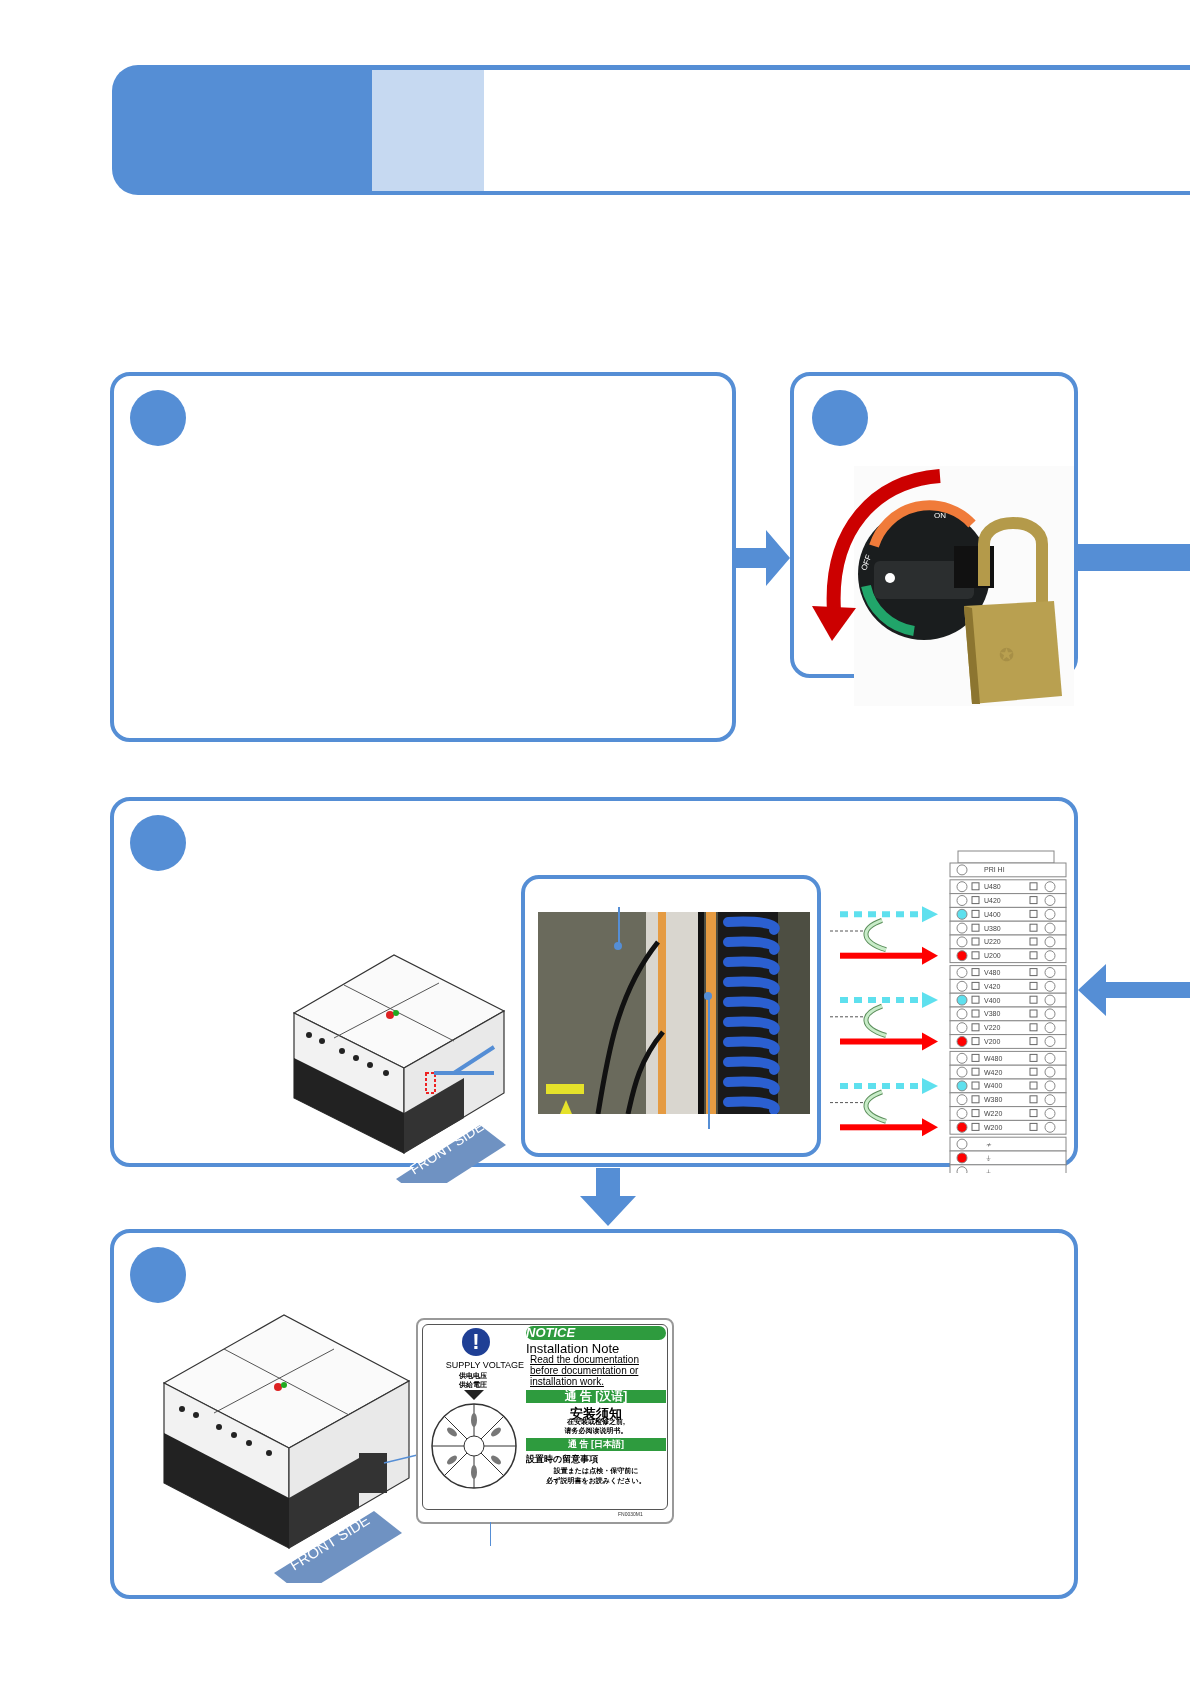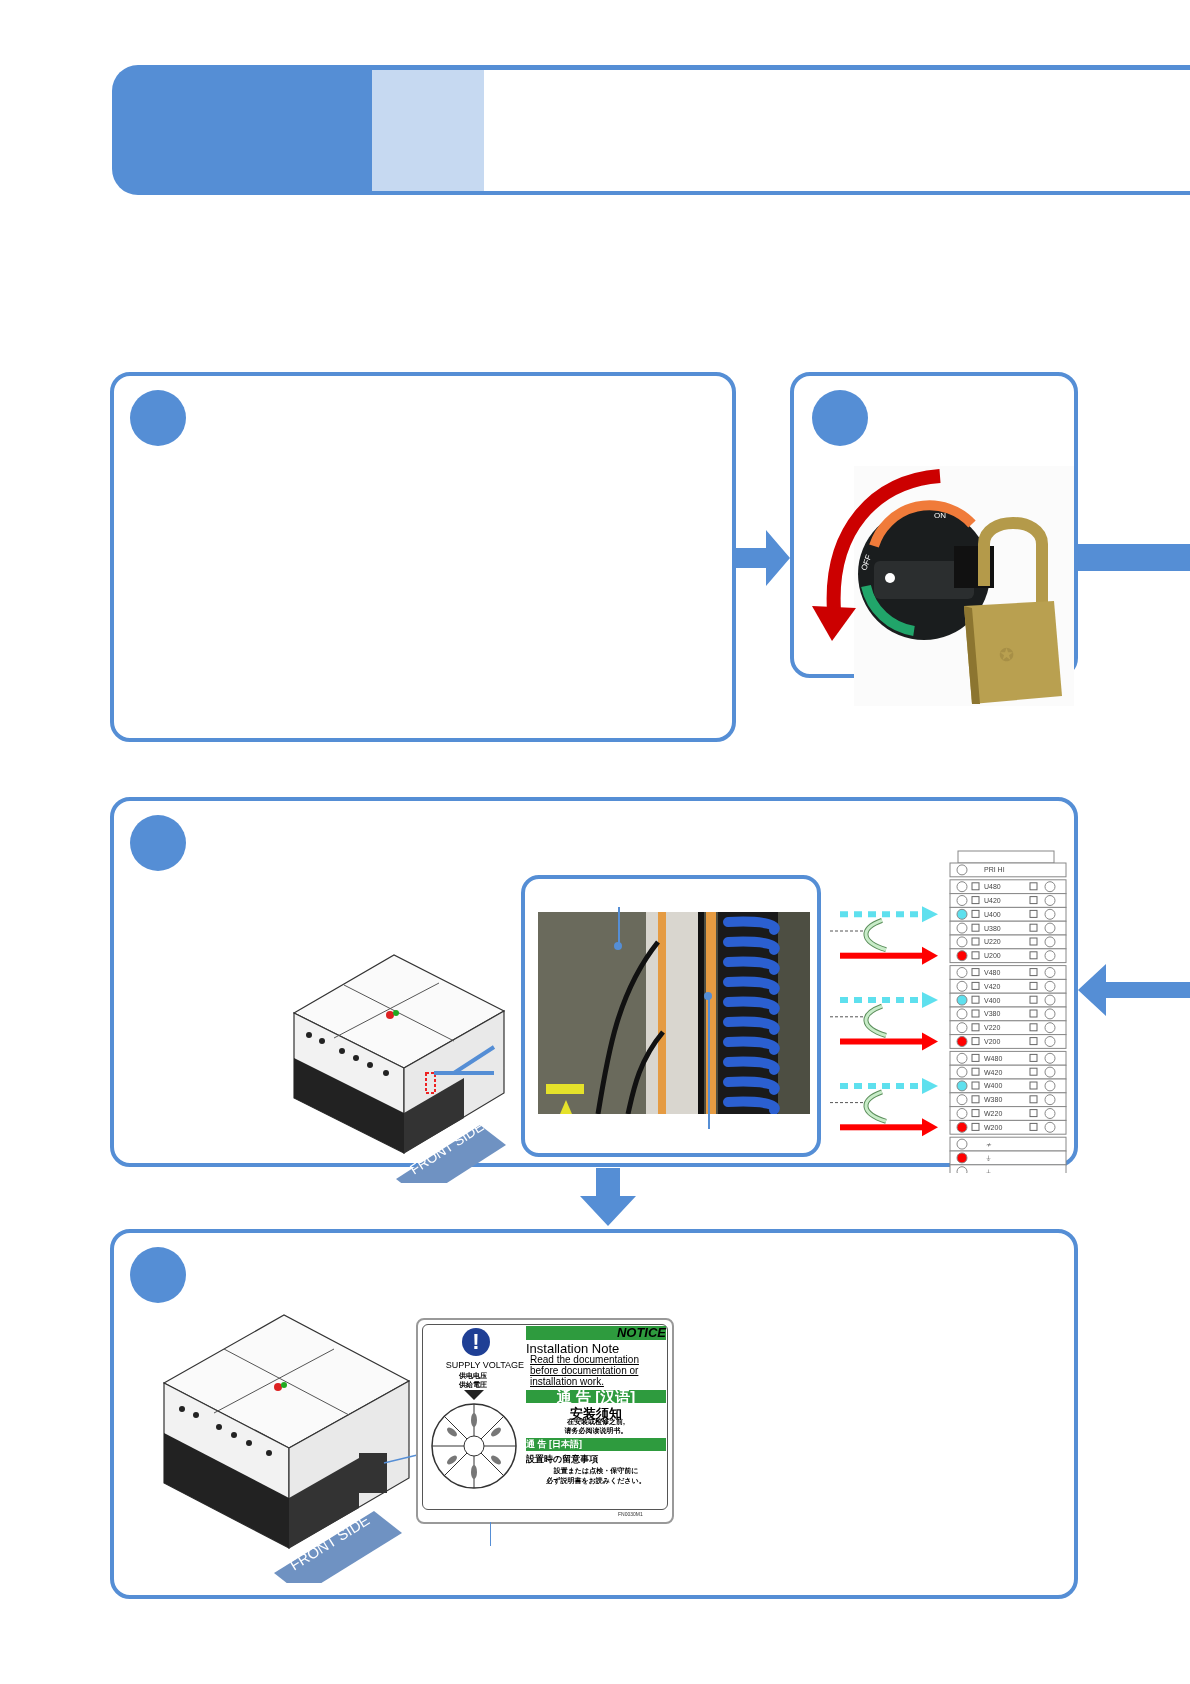--- a/index.html
+++ b/index.html
@@ -332,34 +332,34 @@
       <g fill="#777">
           <ellipse cx="48" cy="30" rx="3" ry="7"></ellipse>
           <ellipse cx="70" cy="42" rx="6" ry="3" transform="rotate(-40 70 42)"></ellipse>
           <ellipse cx="70" cy="70" rx="6" ry="3" transform="rotate(40 70 70)"></ellipse>
           <ellipse cx="48" cy="82" rx="3" ry="7"></ellipse>
           <ellipse cx="26" cy="70" rx="6" ry="3" transform="rotate(-40 26 70)"></ellipse>
           <ellipse cx="26" cy="42" rx="6" ry="3" transform="rotate(40 26 42)"></ellipse>
         </g>
     </svg>
 
-    <div class="abs notice-text" style="left:108px;top:6px;width:140px;height:14px;background:#2e9b3e;color:#000000;font-weight:bold;font-style:italic;font-size:13px;text-align:right;line-height:14px;">NOTICE</div>
+    <div class="abs notice-text" style="left:108px;top:6px;width:140px;height:14px;background:#2e9b3e;color:#ffffff;font-weight:bold;font-style:italic;font-size:13px;text-align:left;line-height:14px;border-radius:7px;">NOTICE</div>
     <div class="abs notice-text" style="left:108px;top:21px;width:140px;text-align:left;font-size:13px;">Installation Note</div>
     <div class="abs notice-text" style="left:112px;top:34px;width:140px;font-size:10px;line-height:11px;text-decoration:underline;">
       <div>Read the documentation</div>
       <div>before documentation or</div>
       <div>installation work.</div>
     </div>
-    <div class="abs notice-text" style="left:108px;top:70px;width:140px;height:13px;background:#2e9b3e;color:#fff;font-size:15px;text-align:center;line-height:13px;font-weight:bold;">通 告 [汉语]</div>
+    <div class="abs notice-text" style="left:108px;top:70px;width:140px;height:13px;background:#2e9b3e;color:#fff;font-size:12px;text-align:center;line-height:13px;font-weight:bold;">通 告 [汉语]</div>
     <div class="abs notice-text" style="left:108px;top:85px;width:140px;text-align:center;font-size:13px;font-weight:bold;">安装须知</div>
     <div class="abs notice-text" style="left:108px;top:97px;width:140px;text-align:center;font-size:7px;line-height:9px;font-weight:bold;">
       <div>在安装或检修之前,</div>
       <div>请务必阅读说明书。</div>
     </div>
-    <div class="abs notice-text" style="left:108px;top:118px;width:140px;height:13px;background:#2e9b3e;color:#fff;font-size:9px;line-height:13px;font-weight:bold;">通 告 [日本語]</div>
+    <div class="abs notice-text" style="left:108px;top:118px;width:140px;height:13px;background:#2e9b3e;color:#fff;font-size:9px;text-align:center;line-height:13px;font-weight:bold;">通 告 [日本語]</div>
     <div class="abs notice-text" style="left:108px;top:133px;width:140px;font-size:9px;font-weight:bold;">設置時の留意事項</div>
     <div class="abs notice-text" style="left:108px;top:146px;width:140px;text-align:center;font-size:7px;line-height:10px;font-weight:bold;">
       <div>設置または点検・保守前に</div>
       <div>必ず説明書をお読みください。</div>
     </div>
     <div class="abs notice-text" style="left:200px;top:191px;font-size:5px;color:#333;">FN0030M1</div>
   </div>
   <div class="abs" style="left:376px;top:289px;width:1px;height:24px;background:#558ed5;"></div>
 </div>
 

